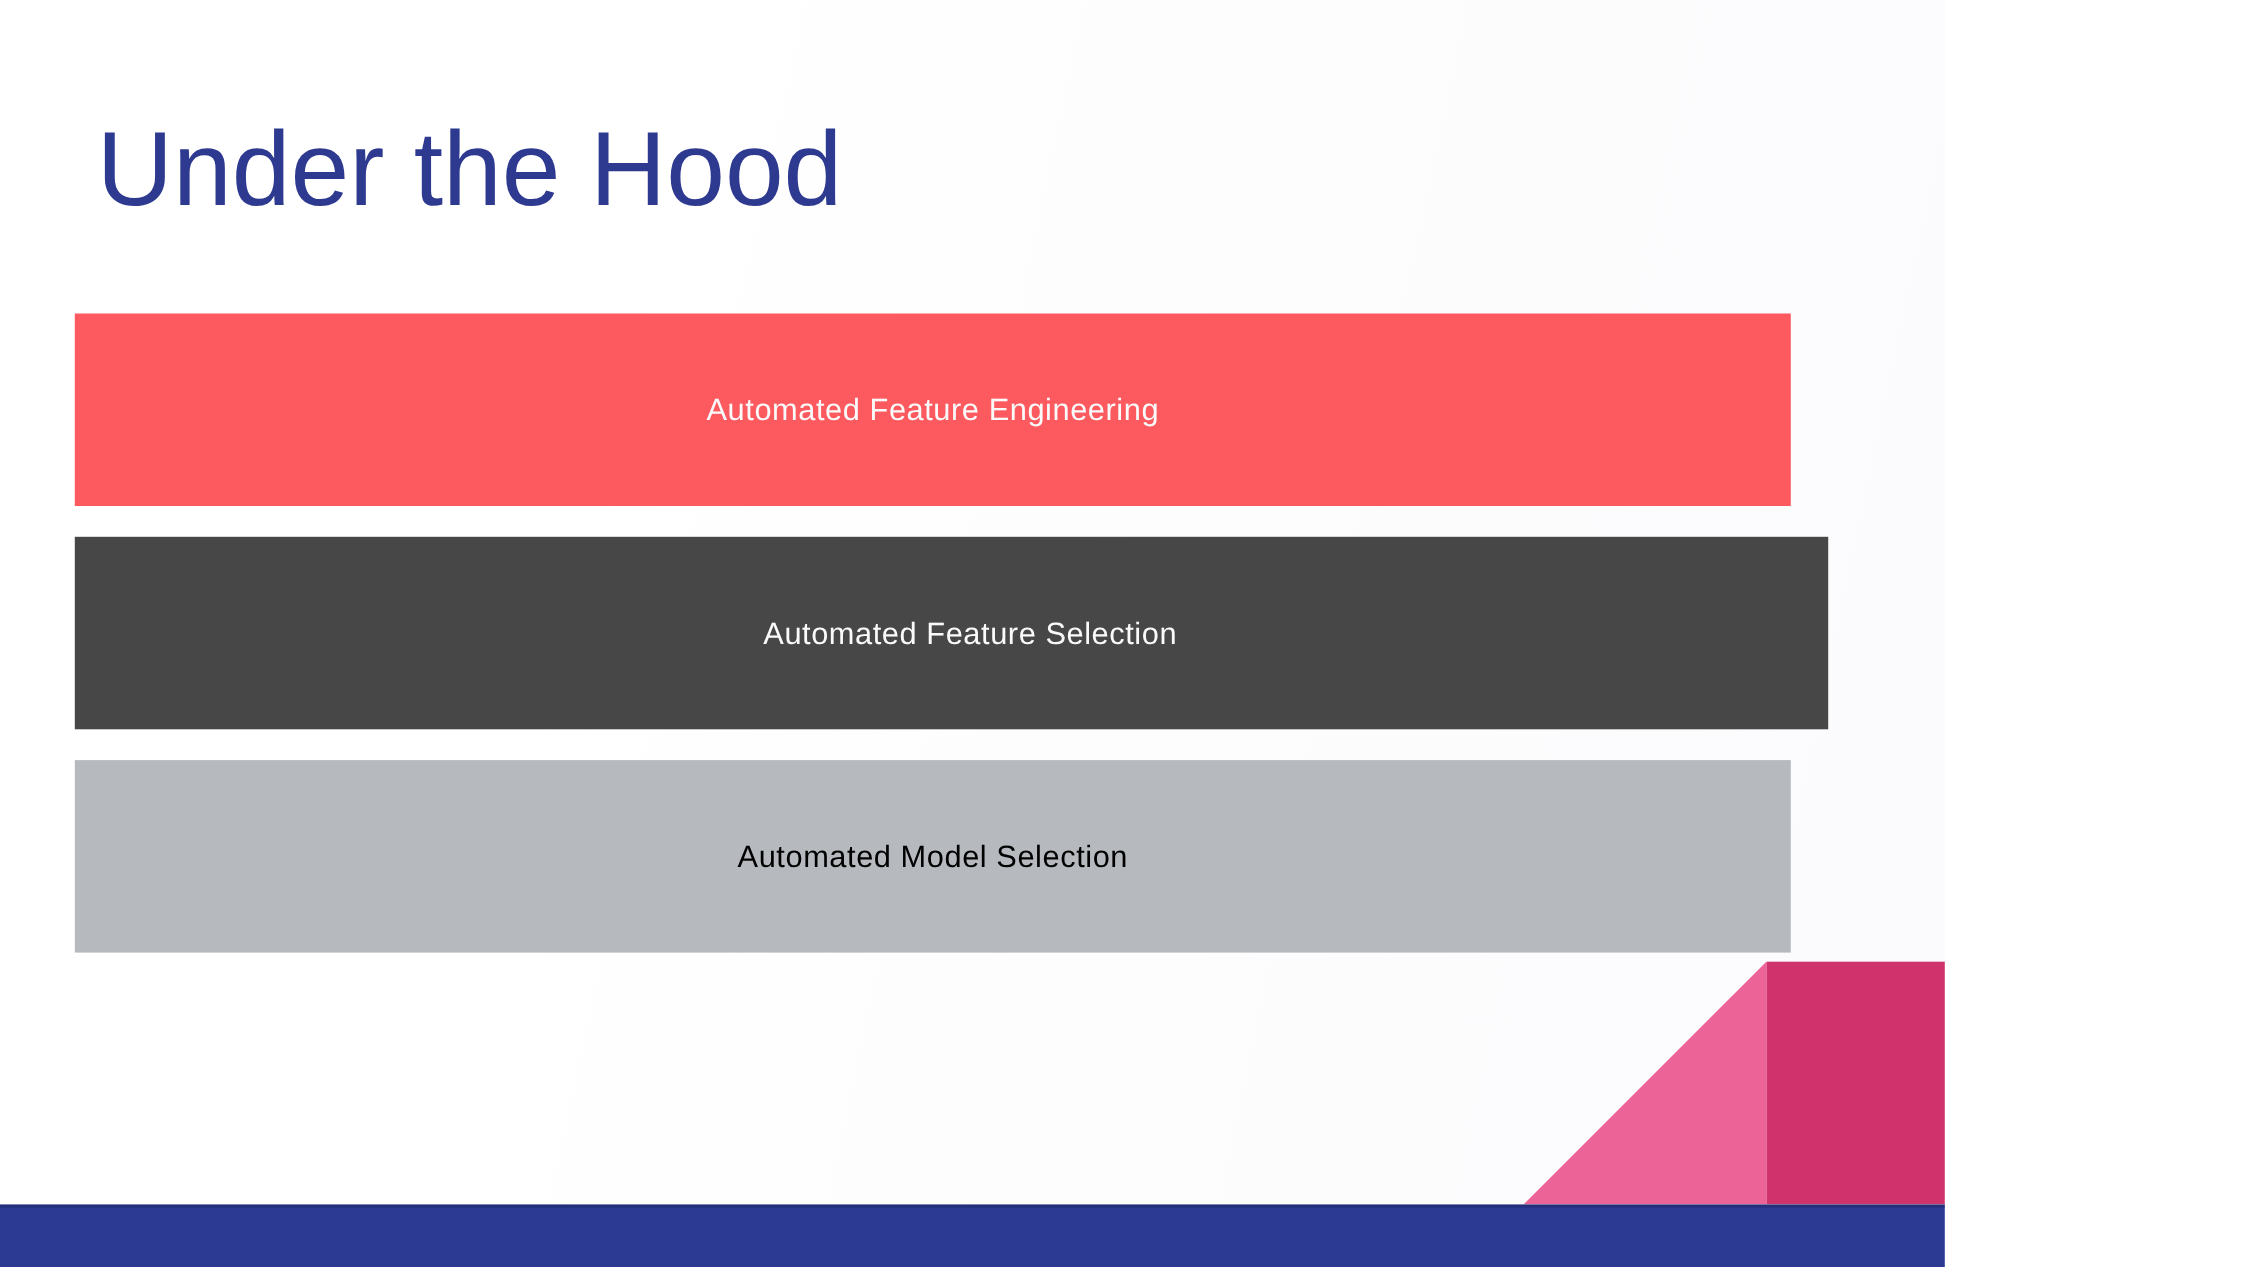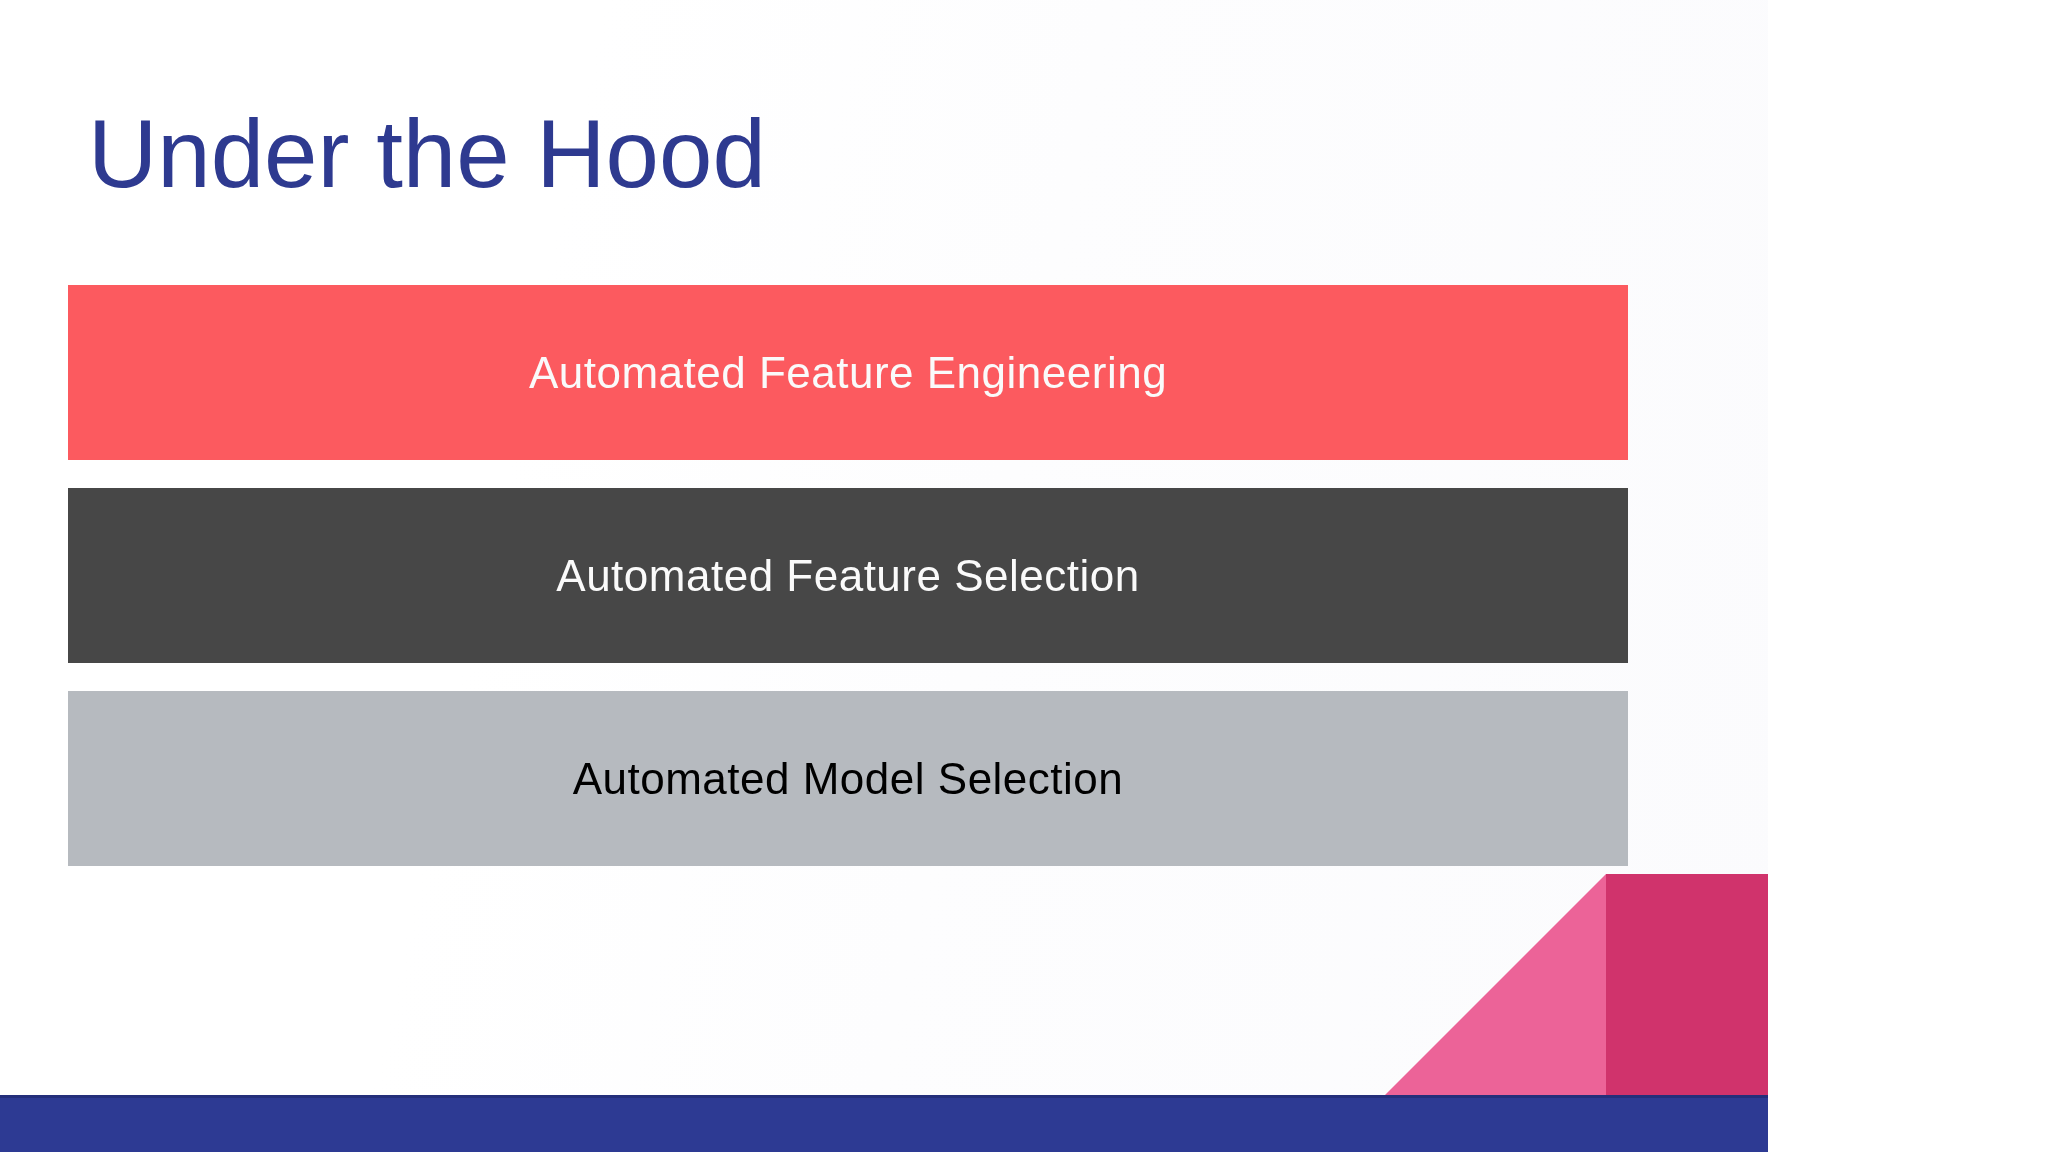--- a/index.html
+++ b/index.html
@@ -33,21 +33,21 @@
   }
   .layer-bar {
     width: 1560px;
     height: 175px;
     margin-bottom: 28px;
     display: flex;
     align-items: center;
     justify-content: center;
   }
   .layer-label {
-    font-size: 44px;
+    font-size: 28px;
     font-weight: 400;
     letter-spacing: 0.5px;
     white-space: nowrap;
   }
   .corner-decoration {
     position: absolute;
     left: 1385px;
     top: 874px;
     width: 663px;
     height: 221px;
@@ -68,21 +68,21 @@
 <div id="slide">
 
   <div class="slide-title" style="color: rgb(46, 58, 144);">Under the Hood</div>
 
   <div class="layer-stack">
 
     <div class="layer-bar" style="background-color: rgb(252, 90, 95);">
       <span class="layer-label" style="color: rgb(250, 250, 250);">Automated Feature Engineering</span>
     </div>
 
-    <div class="layer-bar" style="background-color: rgb(71, 71, 71);">
+    <div class="layer-bar" style="background-color: rgb(71, 71, 71); padding-left: 34px;">
       <span class="layer-label" style="color: rgb(250, 250, 250);">Automated Feature Selection</span>
     </div>
 
     <div class="layer-bar" style="background-color: rgb(182, 186, 191);">
       <span class="layer-label" style="color: #000000;">Automated Model Selection</span>
     </div>
 
   </div>
 
   <svg class="corner-decoration" viewBox="0 0 663 221" width="663" height="221" xmlns="http://www.w3.org/2000/svg">

